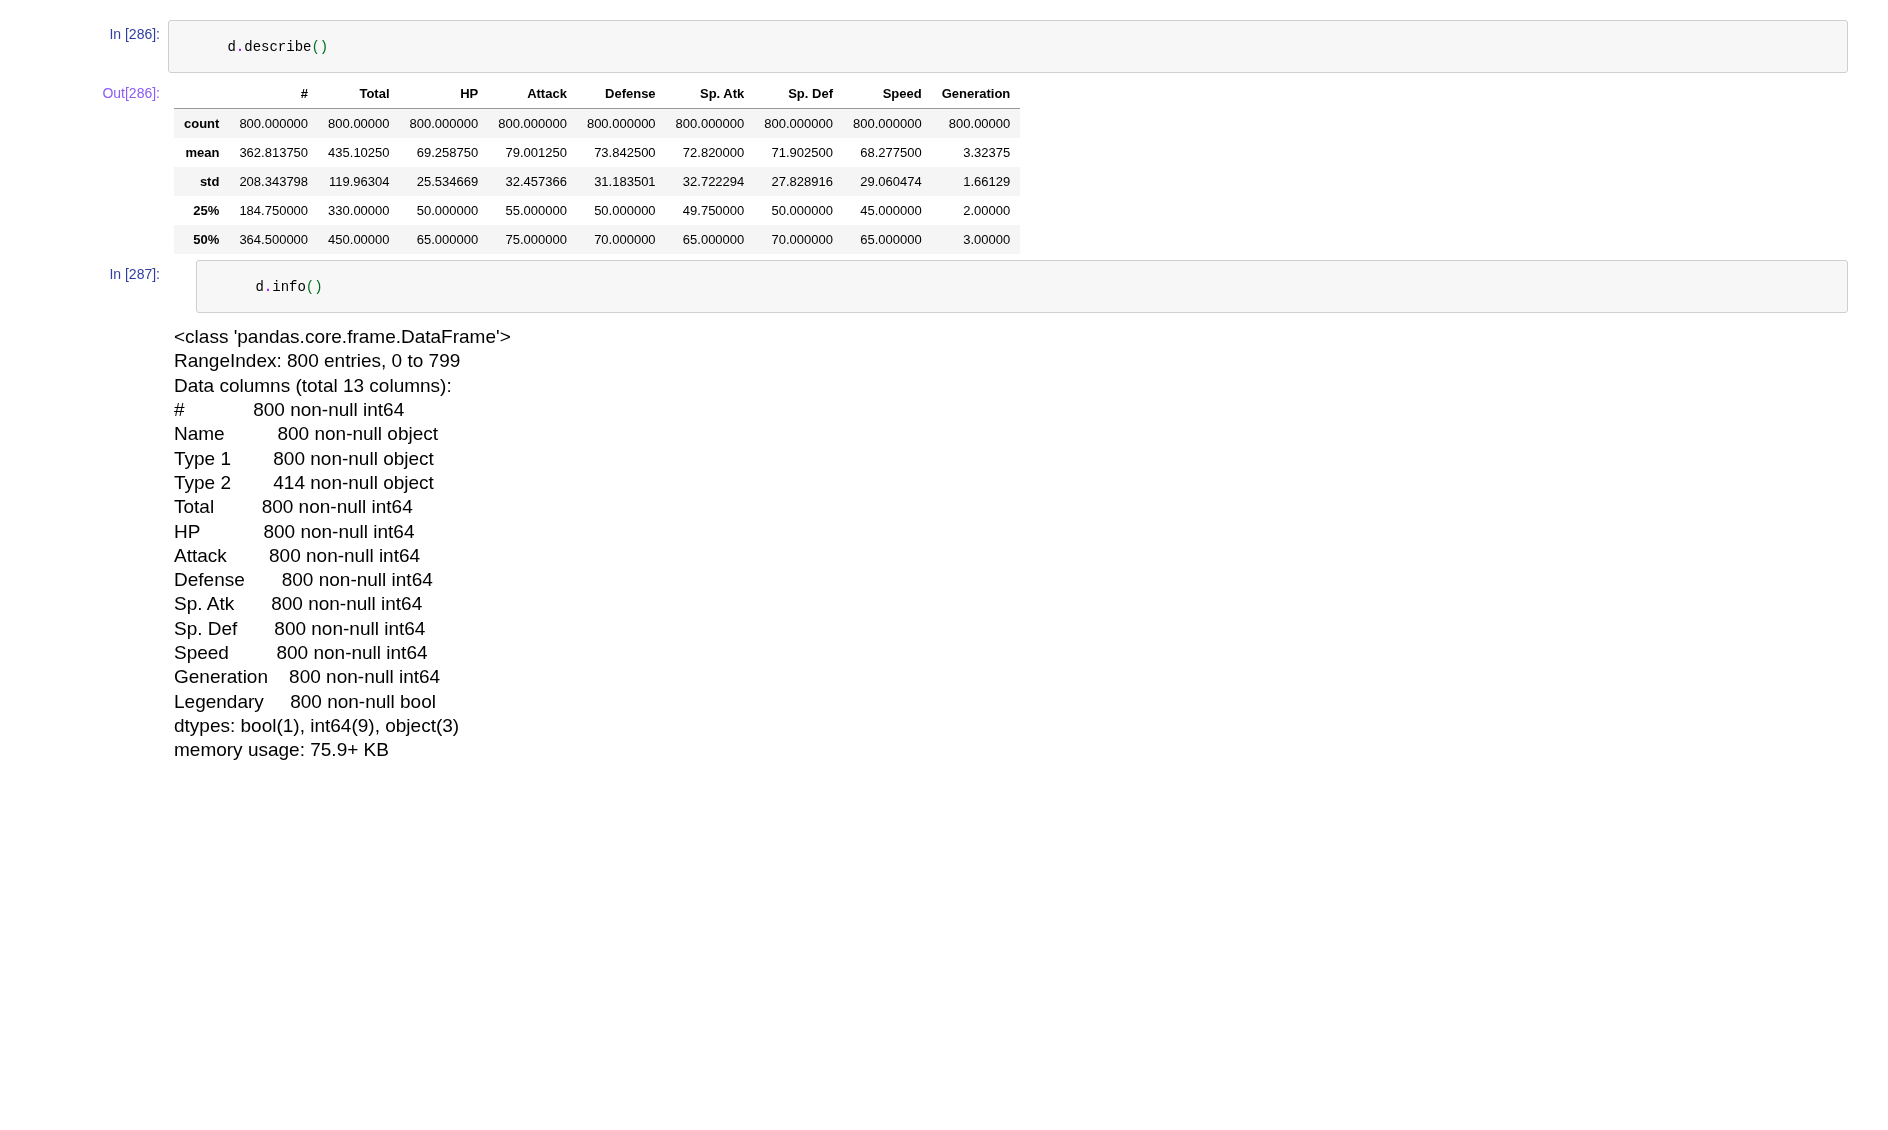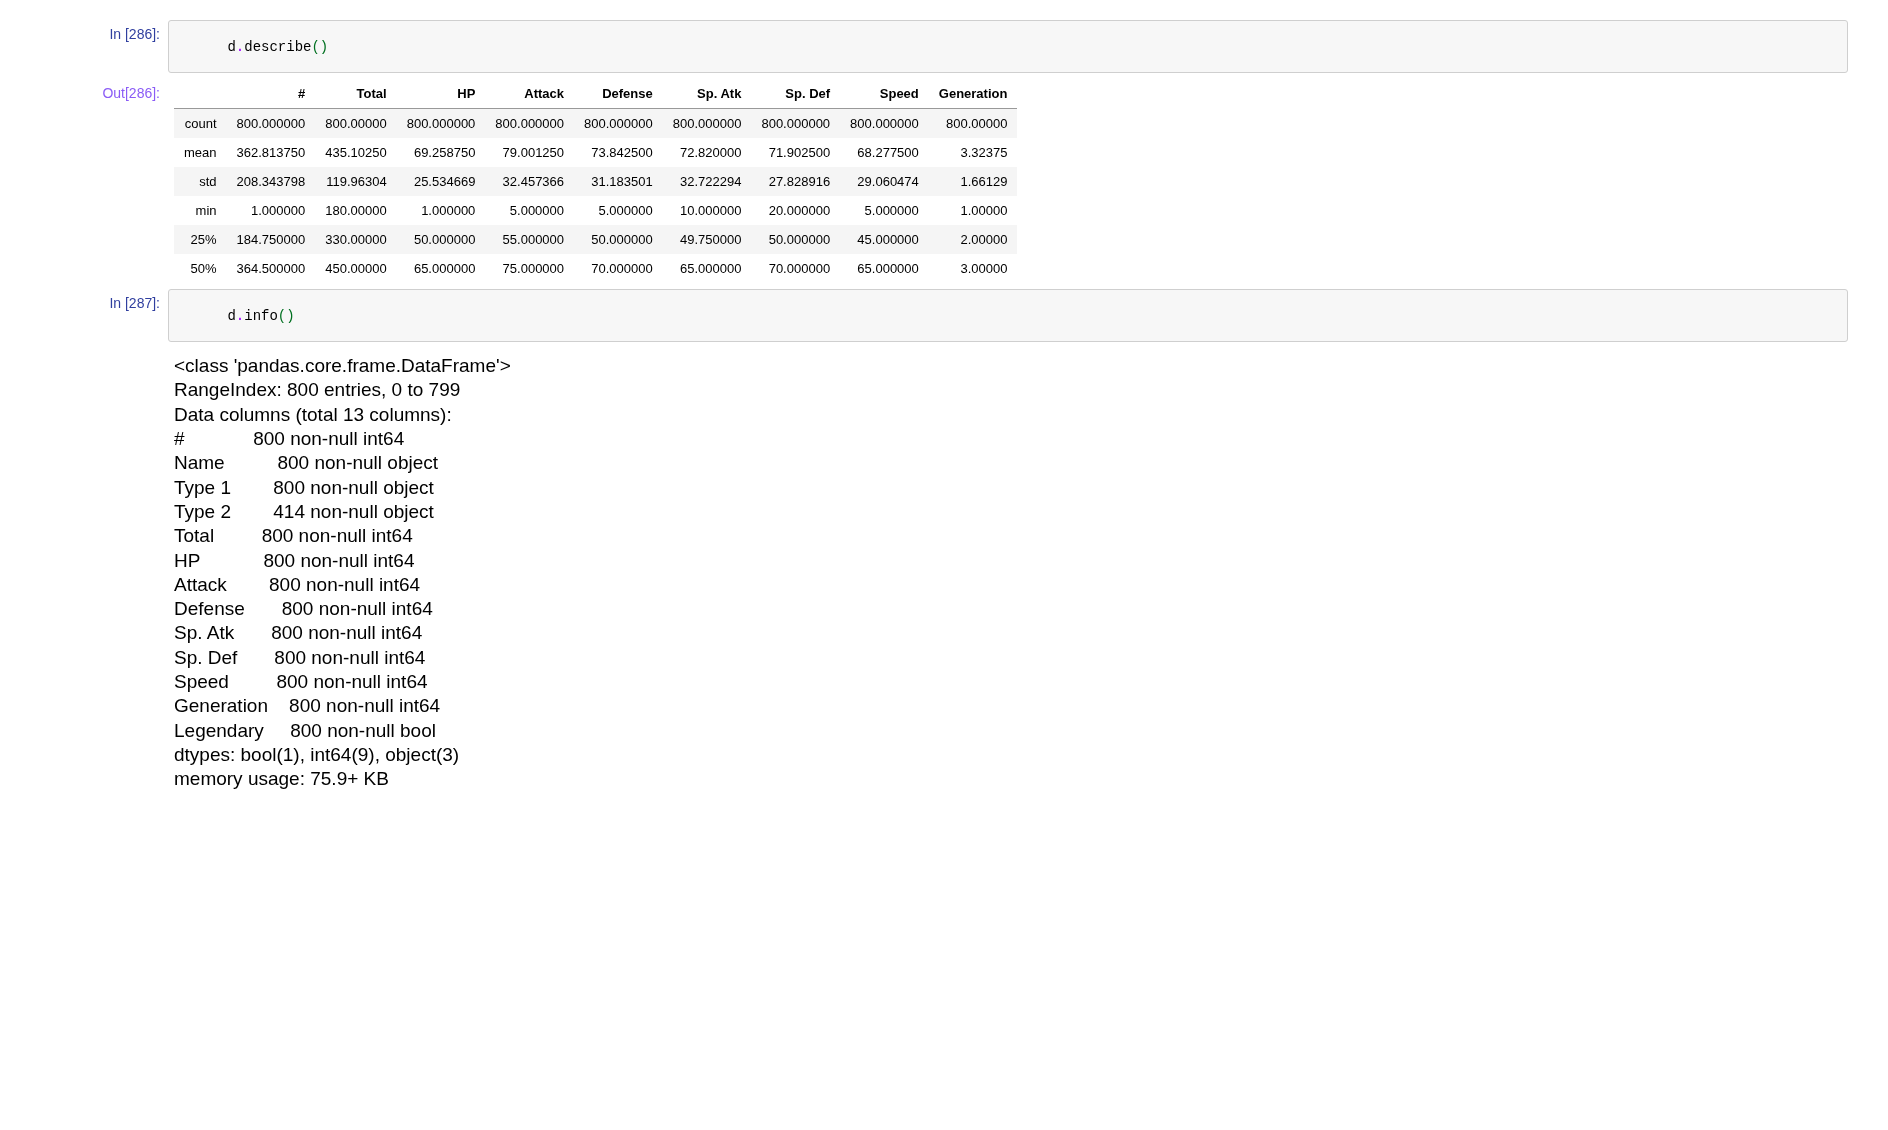--- a/index.html
+++ b/index.html
@@ -50,21 +50,21 @@
   }
   table.dataframe th, table.dataframe td {
     text-align: right;
     padding: 7px 10px;
     white-space: nowrap;
   }
   table.dataframe th {
     font-weight: bold;
   }
   table.dataframe .rowhead {
-    font-weight: normal;
+    font-weight: bold;
     text-align: right;
   }
   table.dataframe tbody tr:nth-child(odd) {
     background: #f5f5f5;
   }
   table.dataframe thead tr {
     border-bottom: 1px solid #999;
   }
   .text-output {
     font-family: "Helvetica Neue", Helvetica, Arial, sans-serif;
@@ -135,32 +135,20 @@
             <td>119.96304</td>
             <td>25.534669</td>
             <td>32.457366</td>
             <td>31.183501</td>
             <td>32.722294</td>
             <td>27.828916</td>
             <td>29.060474</td>
             <td>1.66129</td>
           </tr>
           <tr>
-            <th class="rowhead">min</th>
-            <td>1.000000</td>
-            <td>180.00000</td>
-            <td>1.000000</td>
-            <td>5.000000</td>
-            <td>5.000000</td>
-            <td>10.000000</td>
-            <td>20.000000</td>
-            <td>5.000000</td>
-            <td>1.00000</td>
-          </tr>
-          <tr>
             <th class="rowhead">25%</th>
             <td>184.750000</td>
             <td>330.00000</td>
             <td>50.000000</td>
             <td>55.000000</td>
             <td>50.000000</td>
             <td>49.750000</td>
             <td>50.000000</td>
             <td>45.000000</td>
             <td>2.00000</td>
@@ -175,21 +163,21 @@
             <td>65.000000</td>
             <td>70.000000</td>
             <td>65.000000</td>
             <td>3.00000</td>
           </tr>
         </tbody>
     </table>
   </div>
 </div>
 
-<div class="cell" style="margin-top:4px;">
+<div class="cell" style="margin-top:4px;gap:28px;">
   <div class="prompt in">In [287]:</div>
   <div class="input-area">
     <span class="code">
       <span class="py-ident">d</span><span class="py-dot">.</span><span class="py-ident">info</span><span class="py-paren">()</span>
     </span>
   </div>
 </div>
 
 <div class="cell">
   <div class="prompt"></div>

